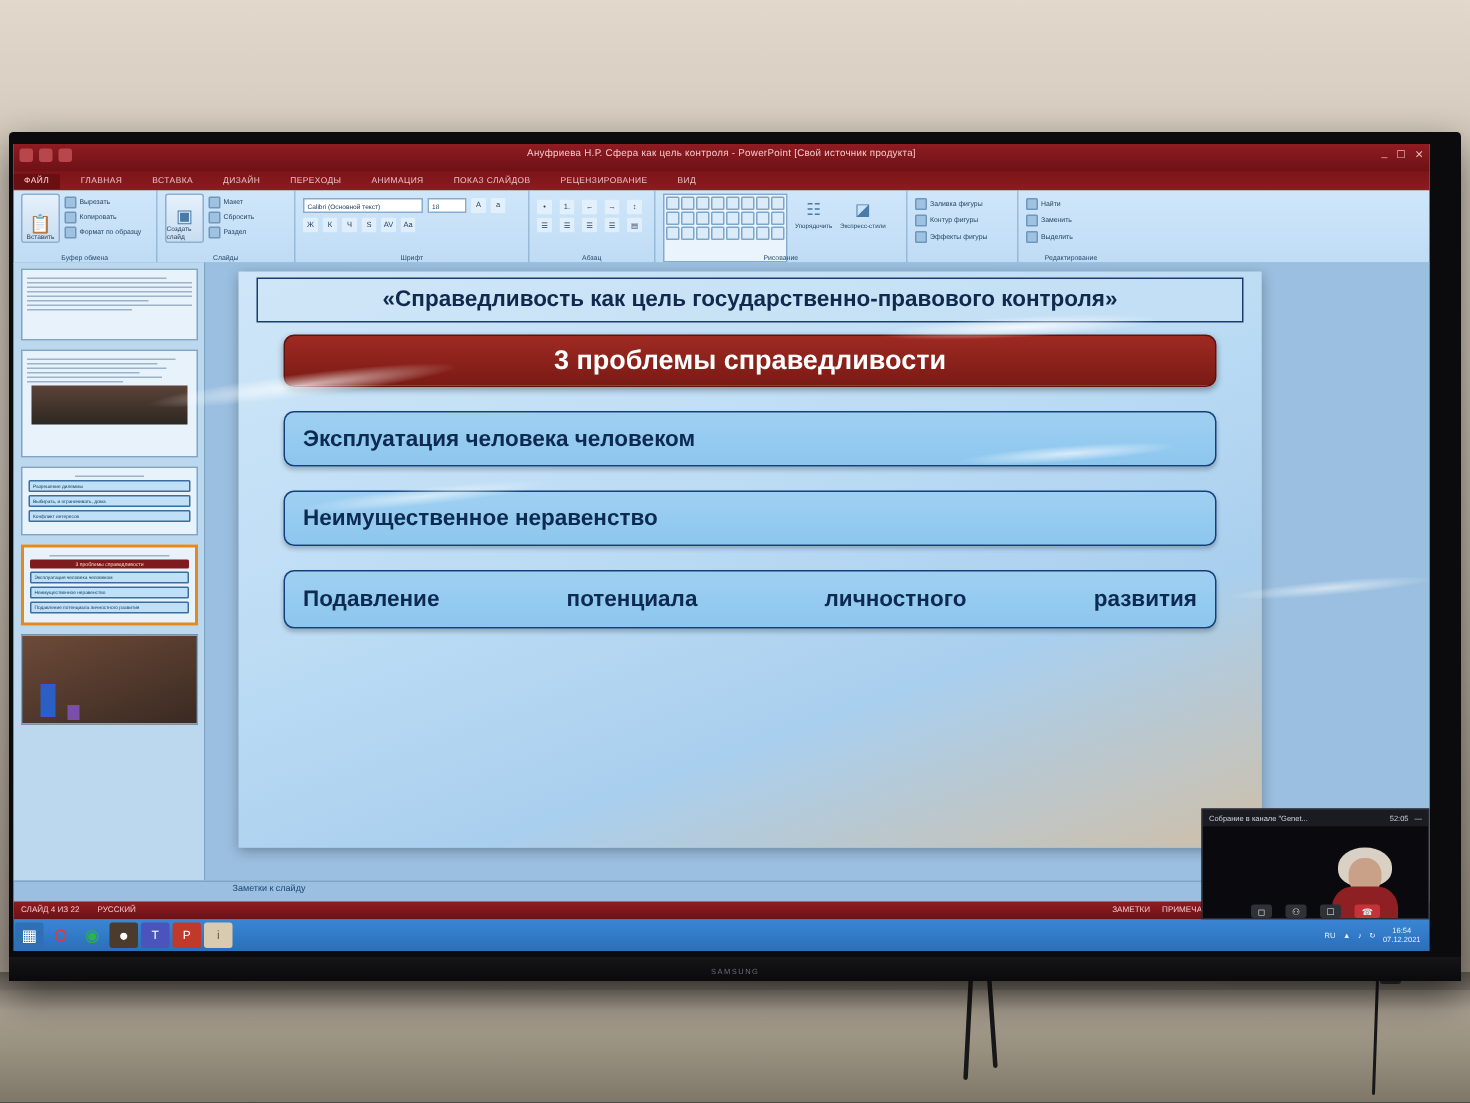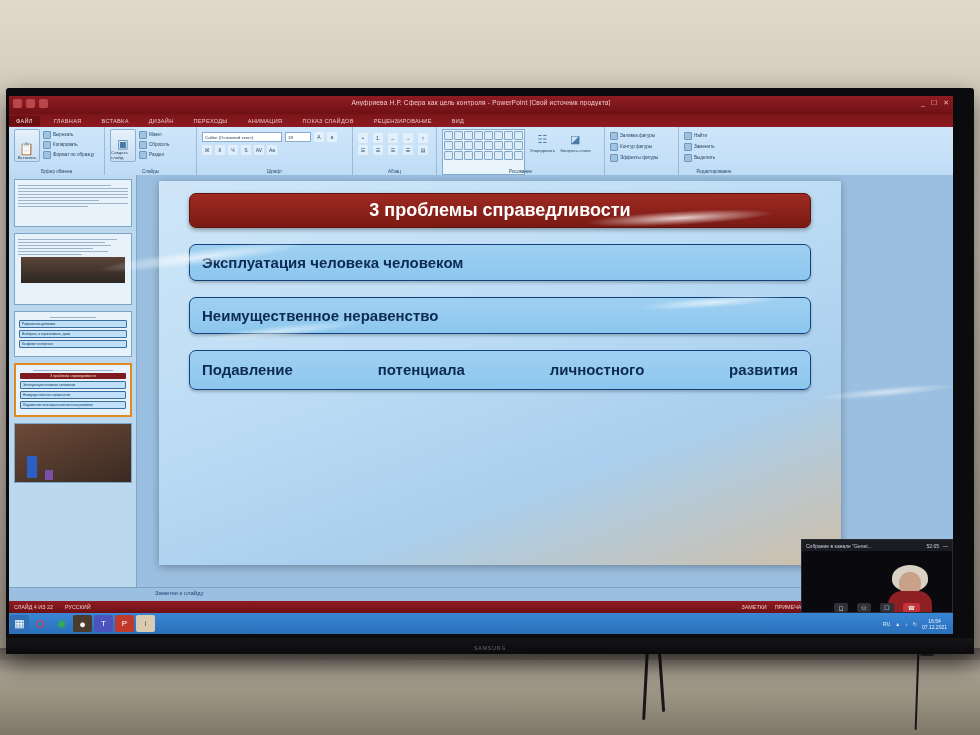--- a/index.html
+++ b/index.html
@@ -367,20 +367,21 @@
                 <div style="position:absolute;left:12px;bottom:4px;width:10px;height:22px;background:#2c5fc4;"></div>
                 <div style="position:absolute;left:30px;bottom:2px;width:8px;height:10px;background:#7b4ea8;"></div>
               </div>
             </div>
 
             <div class="slidepane">
               <div style="position:absolute;left:80px;top:110px;width:0;height:0;border-left:5px solid #30465e;border-bottom:7px solid transparent;"></div>
 
               <div class="slide">
                 <div class="slide-inner">
+                  <div class="s-title">«Справедливость как цель государственно-правового контроля»</div>
                   <div class="s-redbar">3 проблемы справедливости</div>
                   <div class="s-box">Эксплуатация человека человеком</div>
                   <div class="s-box">Неимущественное неравенство</div>
                   <div class="s-box justify">Подавление потенциала личностного развития</div>
                 </div>
               </div>
 
               <div class="glare" style="left:-40px;top:74px;width:210px;height:16px;transform:rotate(-7deg);opacity:.75;"></div>
               <div class="glare" style="left:60px;top:150px;width:170px;height:12px;transform:rotate(-6deg);opacity:.6;"></div>
               <div class="glare" style="left:448px;top:36px;width:190px;height:14px;transform:rotate(-3deg);opacity:.85;"></div>

